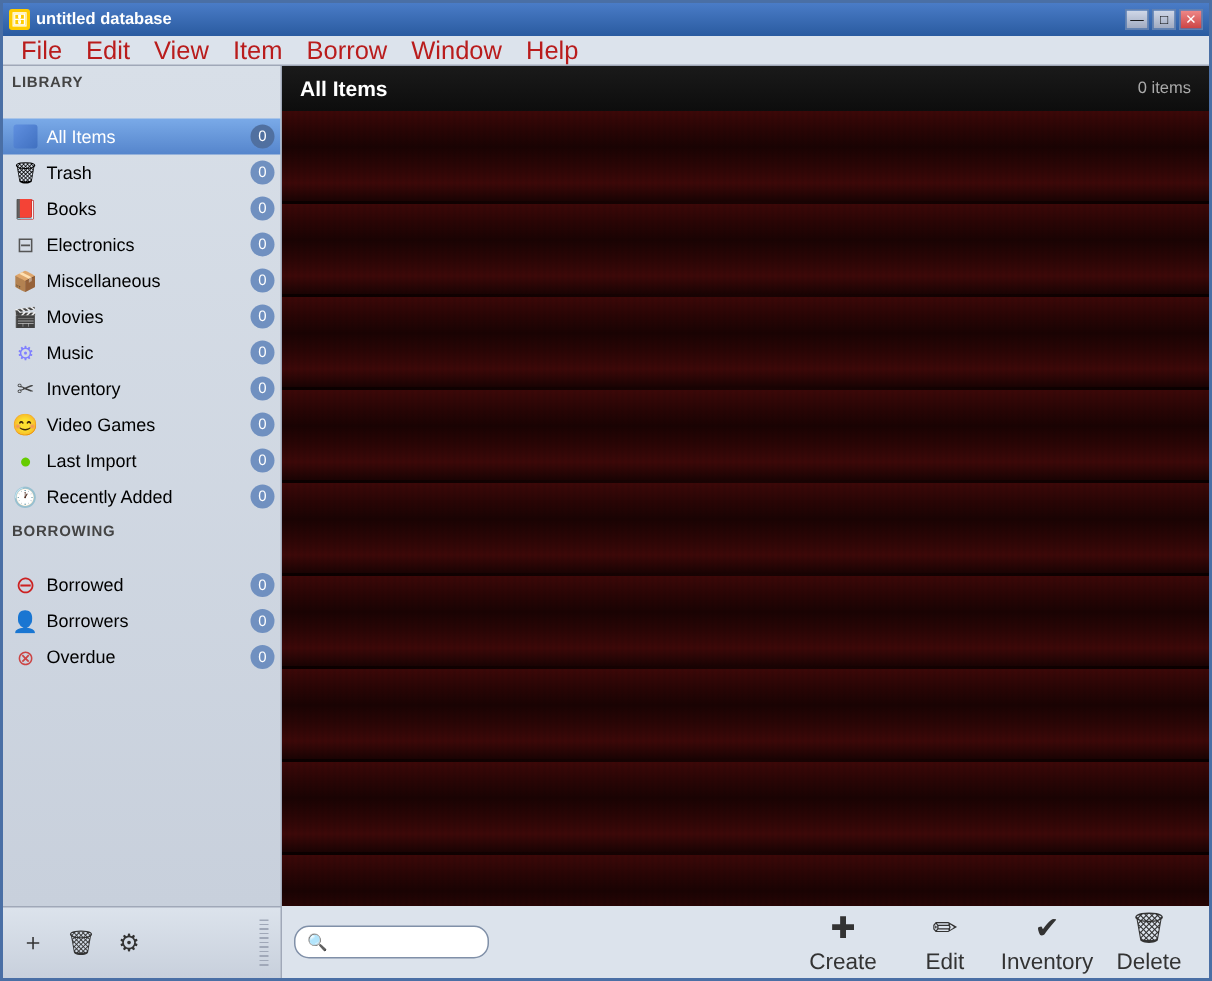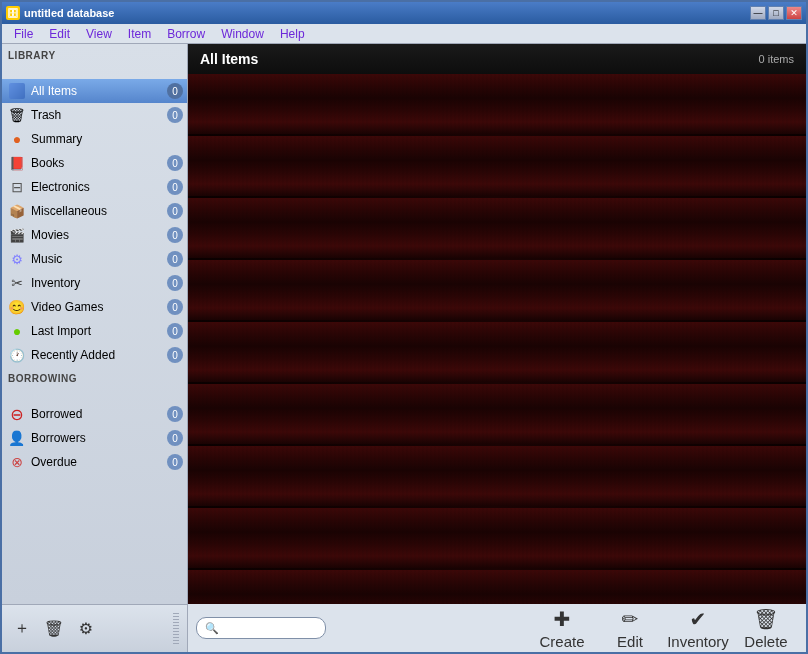--- a/index.html
+++ b/index.html
@@ -79,22 +79,22 @@
       height: 20px;
       display: flex;
       align-items: center;
       padding: 0 4px;
       flex-shrink: 0;
     }
 
     .menu-item {
       padding: 2px 8px;
       cursor: pointer;
-      font-size: 12px;
-      color: #6d28d9;
+      font-size: 17px;
+      color: #b91c1c;
     }
 
     
     .main-area {
       display: flex;
       flex: 1;
       overflow: hidden;
     }
 
     
@@ -414,24 +414,20 @@
         <span class="sidebar-item-label">All Items</span>
         <div class="badge">0</div>
       </div>
 
       <div class="sidebar-item">
         <div class="sidebar-item-icon icon-trash"></div>
         <span class="sidebar-item-label">Trash</span>
         <div class="badge">0</div>
       </div>
 
-      <div class="sidebar-item">
-        <div class="sidebar-item-icon icon-summary"></div>
-        <span class="sidebar-item-label">Summary</span>
-      </div>
 
 
       <div class="sidebar-item">
         <div class="sidebar-item-icon icon-books"></div>
         <span class="sidebar-item-label">Books</span>
         <div class="badge">0</div>
       </div>
 
       <div class="sidebar-item">
         <div class="sidebar-item-icon icon-electronics"></div>

